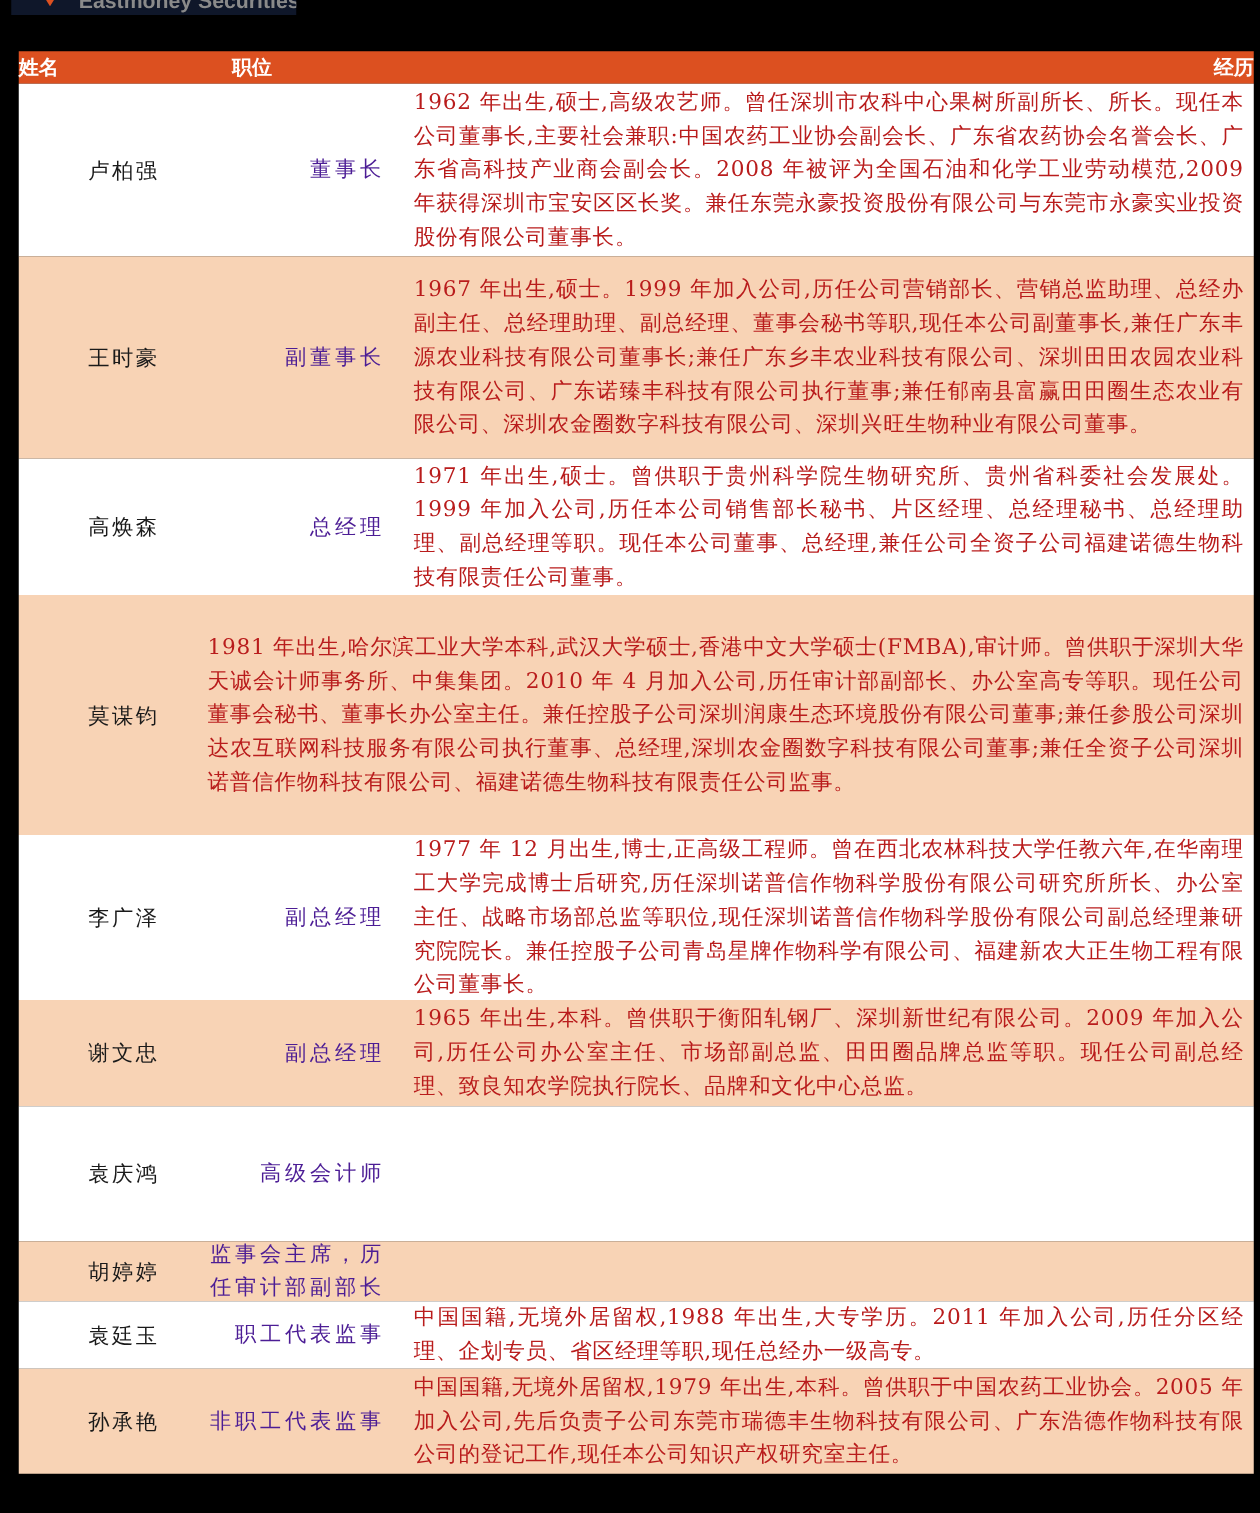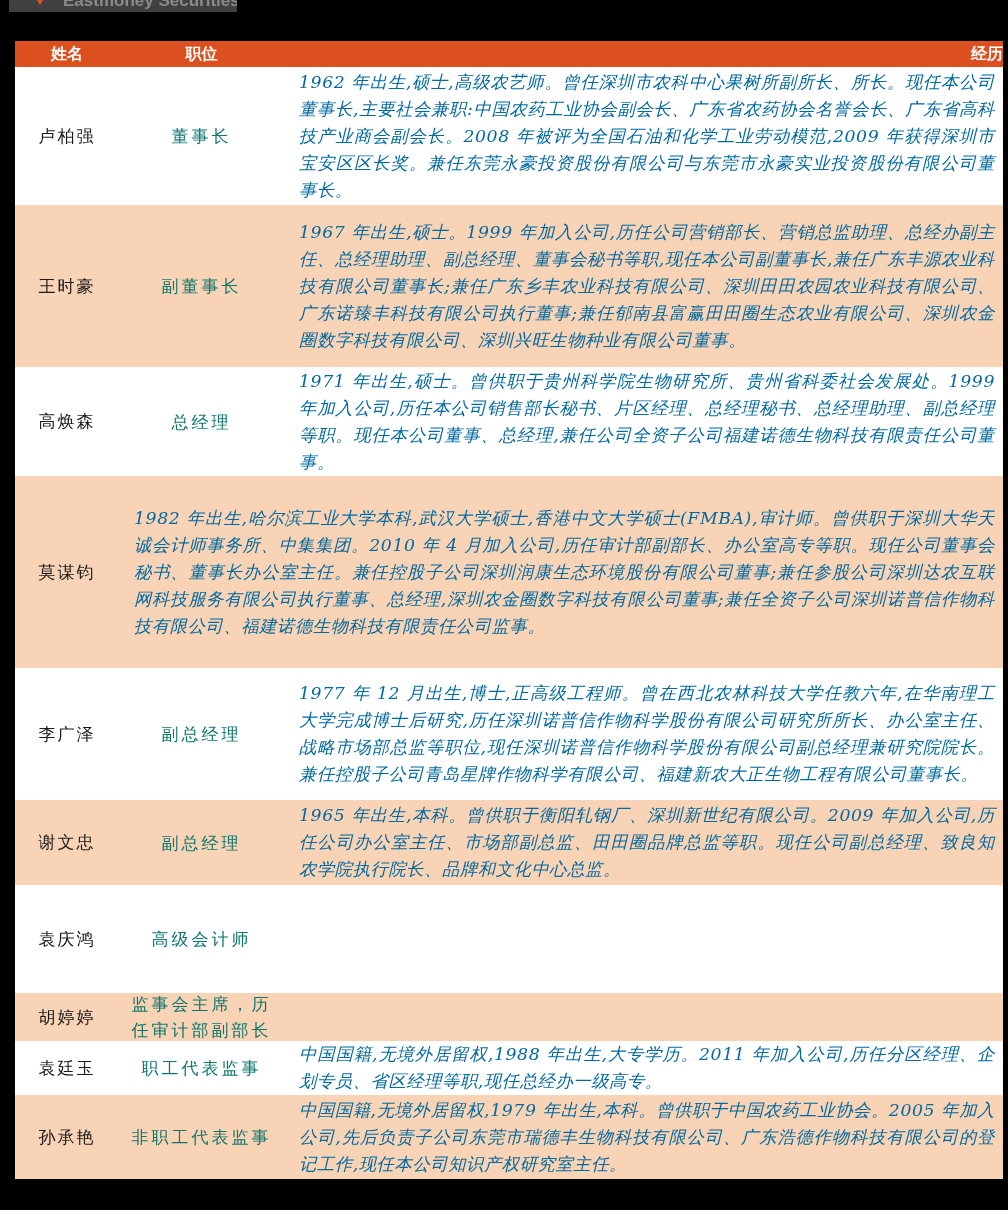--- a/index.html
+++ b/index.html
@@ -2,56 +2,55 @@
 <html><head>
   <meta charset="utf-8">
   <style>
     html, body { margin: 0; padding: 0; }
     body {
       width: 1008px; height: 1210px; background: #000000; position: relative; overflow: hidden;
       font-family: "DejaVu Serif", "Liberation Serif", serif;
     }
     .brand-strip {
       position: absolute; left: 9px; top: 0; width: 228px; height: 12px;
-      background: #404040; overflow: hidden;
+      background: #0f172a; overflow: hidden;
     }
     .brand-strip .logo-mark {
       position: absolute; left: 26px; top: -3px; width: 0; height: 0;
       border-left: 5px solid transparent; border-right: 5px solid transparent;
       border-top: 8px solid #DC5020;
     }
     .brand-strip .brand-text {
       position: absolute; left: 54px; top: -9px; font-family: "Liberation Sans", sans-serif;
       font-size: 17px; font-weight: bold; color: #8a8a8a; white-space: nowrap;
     }
     .table {
       position: absolute; left: 15px; top: 41px; width: 988px;
     }
     .thead {
       display: flex; height: 26px; background: #DC5020; color: #ffffff;
       font-size: 16px; font-weight: bold; align-items: center;
     }
-    .thead .c-name { width: 104px; text-align: center; }
+    .thead .c-name { width: 104px; }
     .thead .c-title { width: 165px; text-align: center; }
     .thead .c-bio { flex: 1; text-align: right; }
     .row { display: flex; align-items: center; }
     .row.alt { background: #F8D3B5; }
     .row.plain { background: #ffffff; }
     .row .c-name {
-      width: 104px; text-align: center; font-size: 17px; color: #1a1a1a; letter-spacing: 2px;
+      width: 104px; text-align: center; font-size: 17px; color: #1a1a1a; letter-spacing: 2px; margin-left: 32px;
     }
     .row .c-title {
-      width: 165px; text-align: center; font-size: 17px; color: #0f766e; letter-spacing: 3px;
+      width: 165px; text-align: right; font-size: 17px; color: #4c1d95; letter-spacing: 3px;
       line-height: 26px; padding: 0 8px; box-sizing: border-box;
     }
     .row .c-bio {
-      flex: 1; font-size: 17.3px; line-height: 27px; color: #0369a1;
+      flex: 1; font-size: 17.3px; line-height: 27px; color: #b91c1c;
       padding: 0 8px 0 15px; box-sizing: border-box; text-align: justify;
       letter-spacing: 0.6px;
-      font-style: italic;
     }
   </style>
 </head>
 <body>
 
 <div class="brand-strip">
   <span class="logo-mark"></span>
   <span class="brand-text">Eastmoney Securities</span>
 </div>
 
@@ -75,21 +74,21 @@
   </div>
 
   <div class="row plain" style="height:109px">
     <div class="c-name">高焕森</div>
     <div class="c-title">总经理</div>
     <div class="c-bio">1971 年出生,硕士。曾供职于贵州科学院生物研究所、贵州省科委社会发展处。1999 年加入公司,历任本公司销售部长秘书、片区经理、总经理秘书、总经理助理、副总经理等职。现任本公司董事、总经理,兼任公司全资子公司福建诺德生物科技有限责任公司董事。</div>
   </div>
 
   <div class="row alt" style="height:192px">
     <div class="c-name">莫谋钧</div>
-    <div class="c-bio">1982 年出生,哈尔滨工业大学本科,武汉大学硕士,香港中文大学硕士(FMBA),审计师。曾供职于深圳大华天诚会计师事务所、中集集团。2010 年 4 月加入公司,历任审计部副部长、办公室高专等职。现任公司董事会秘书、董事长办公室主任。兼任控股子公司深圳润康生态环境股份有限公司董事;兼任参股公司深圳达农互联网科技服务有限公司执行董事、总经理,深圳农金圈数字科技有限公司董事;兼任全资子公司深圳诺普信作物科技有限公司、福建诺德生物科技有限责任公司监事。</div>
+    <div class="c-bio">1981 年出生,哈尔滨工业大学本科,武汉大学硕士,香港中文大学硕士(FMBA),审计师。曾供职于深圳大华天诚会计师事务所、中集集团。2010 年 4 月加入公司,历任审计部副部长、办公室高专等职。现任公司董事会秘书、董事长办公室主任。兼任控股子公司深圳润康生态环境股份有限公司董事;兼任参股公司深圳达农互联网科技服务有限公司执行董事、总经理,深圳农金圈数字科技有限公司董事;兼任全资子公司深圳诺普信作物科技有限公司、福建诺德生物科技有限责任公司监事。</div>
   </div>
 
   <div class="row plain" style="height:132px">
     <div class="c-name">李广泽</div>
     <div class="c-title">副总经理</div>
     <div class="c-bio">1977 年 12 月出生,博士,正高级工程师。曾在西北农林科技大学任教六年,在华南理工大学完成博士后研究,历任深圳诺普信作物科学股份有限公司研究所所长、办公室主任、战略市场部总监等职位,现任深圳诺普信作物科学股份有限公司副总经理兼研究院院长。兼任控股子公司青岛星牌作物科学有限公司、福建新农大正生物工程有限公司董事长。</div>
   </div>
 
   <div class="row alt" style="height:85px">
     <div class="c-name">谢文忠</div>

